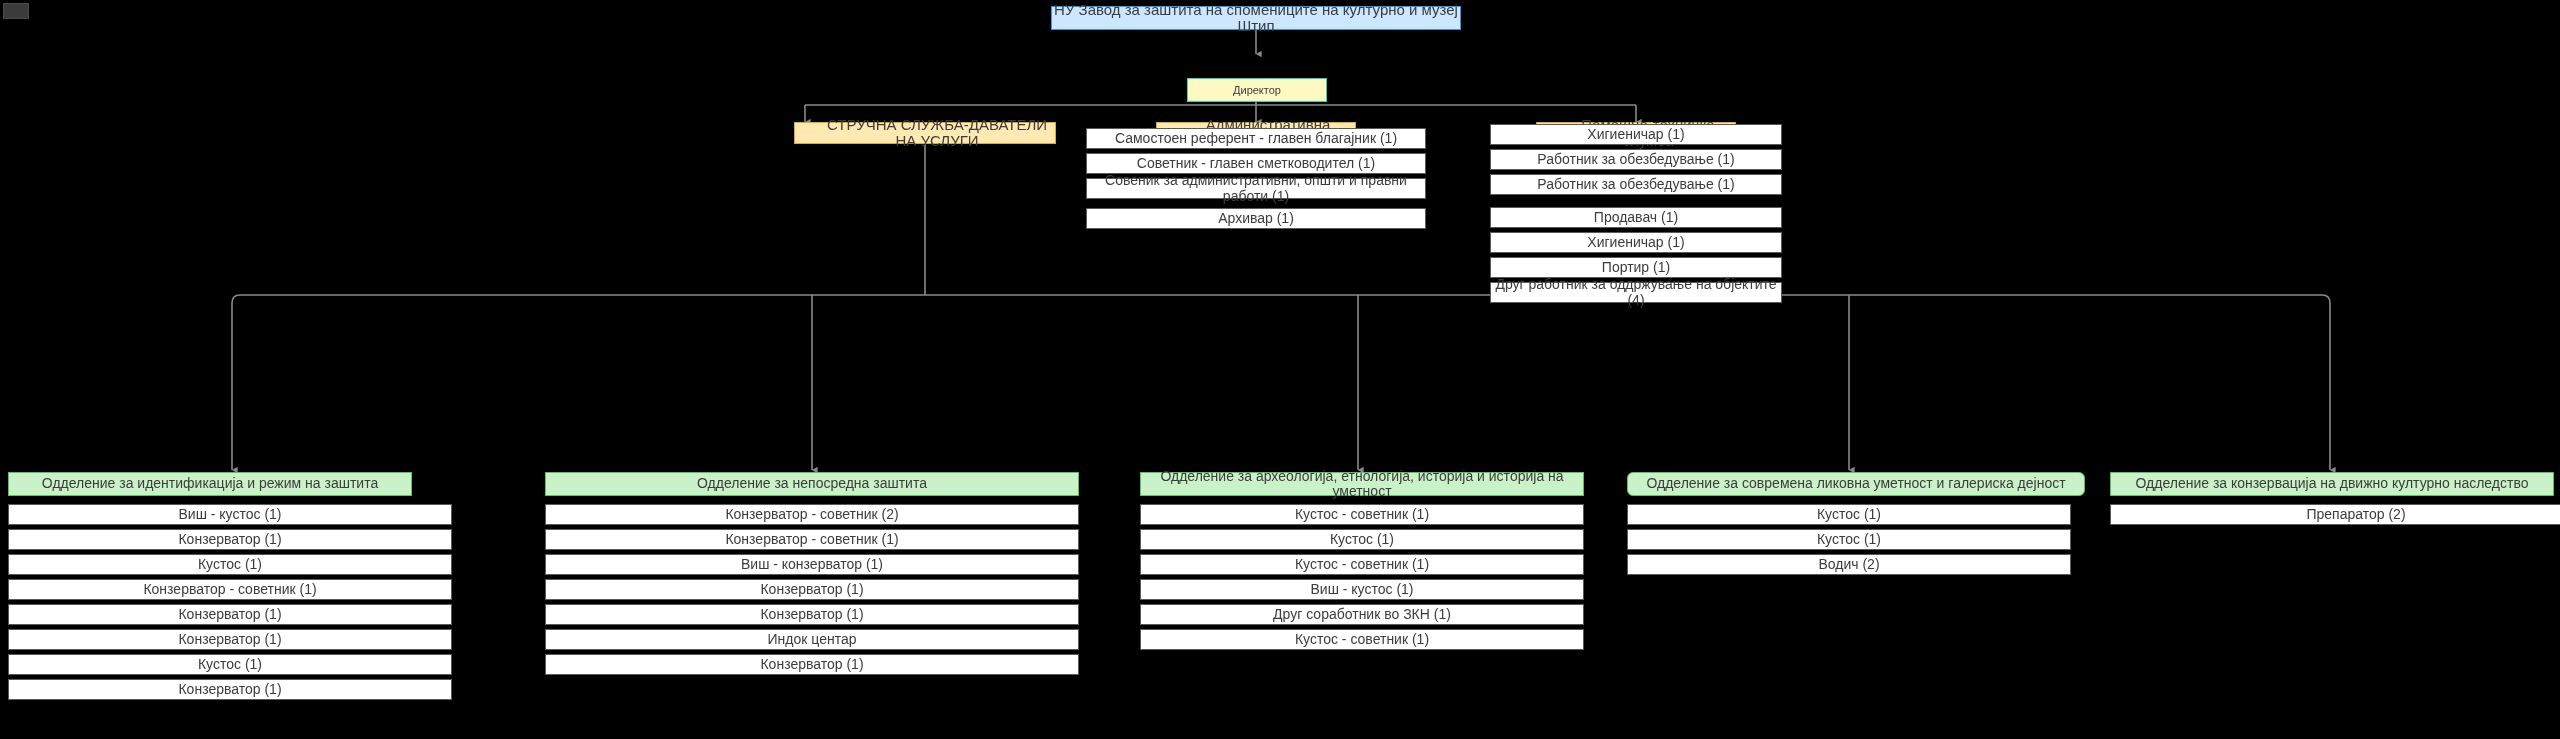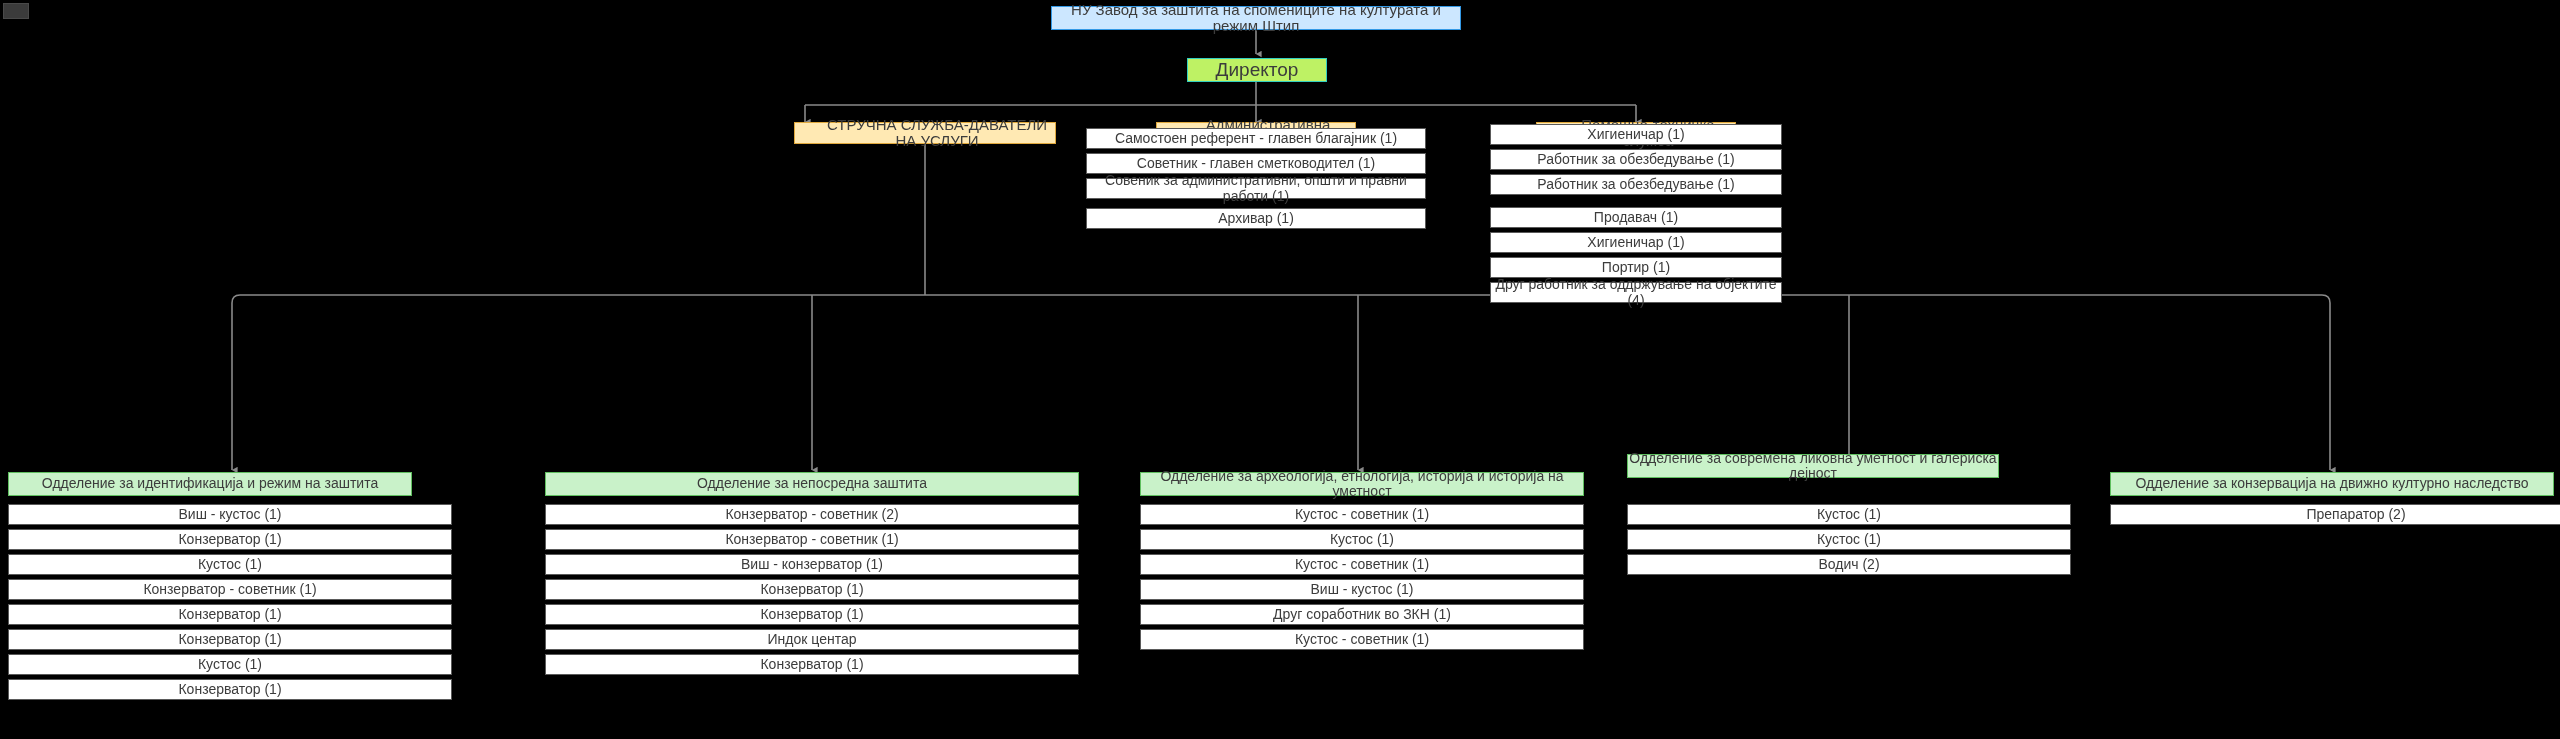--- a/index.html
+++ b/index.html
@@ -9,21 +9,21 @@
     font-family:"Liberation Sans","DejaVu Sans",sans-serif;
     position:relative; overflow:hidden;
   }
   #canvas { position:absolute; inset:0; }
   svg.wires { position:absolute; left:0; top:0; width:2560px; height:739px; pointer-events:none; }
 
   .node { position:absolute; display:flex; align-items:center; justify-content:center;
           text-align:center; color:#3c3c3c; line-height:1.1; }
 
   .n-title { background:#cce7ff; border:1.5px solid #3399e6; font-size:15px; }
-  .n-director { background:#bef264; border:1.5px solid #33cfc0; font-size:19px; }
+  .n-director { background:#fef9c3; border:1.5px solid #33cfc0; font-size:11px;margin-top:20px; }
   .n-service { background:#ffe9b3; border:1.5px solid #e0a83c; font-size:15px;padding-left:24px; }
   .n-dept { background:#c9f2c9; border:1.5px solid #5fbf5f; font-size:14px; }
   .n-role { background:#ffffff; border:1.5px solid #5a5a5a; font-size:14px; }
 
   .corner-chip { position:absolute; left:3px; top:3px; width:26px; height:16px;
                  background:#3b3b3b; border:1px solid #4a4a4a; }
 
   .col-stack { position:absolute; }
   .col-stack .n-role { position:relative; width:100%; }
 </style>
@@ -56,21 +56,21 @@
       <path d="M925,140 L925,295"></path>
 
       <path d="M232,303 Q232,295 240,295 L2322,295 Q2330,295 2330,303 L2330,470" marker-end="url(#arw)"></path>
       <path d="M232,303 L232,470" marker-end="url(#arw)"></path>
       <path d="M812,295 L812,470" marker-end="url(#arw)"></path>
       <path d="M1358,295 L1358,470" marker-end="url(#arw)"></path>
       <path d="M1849,295 L1849,470" marker-end="url(#arw)"></path>
     </g>
   </svg>
 
-  <div class="node n-title" style="left:1051px; top:6px; width:410px; height:24px;">НУ Завод за заштита на спомениците на културата и режим  Штип</div>
+  <div class="node n-title" style="left:1051px; top:6px; width:410px; height:24px;">НУ Завод за заштита на спомениците на културно и музеј  Штип</div>
 
   <div class="node n-director" style="left:1187px; top:58px; width:140px; height:24px;">Директор</div>
 
   <div class="node n-service" style="left:794px; top:122px; width:262px; height:22px;">СТРУЧНА СЛУЖБА-ДАВАТЕЛИ НА УСЛУГИ</div>
 
   <div class="node n-service" style="left:1156px; top:122px; width:200px; height:22px;">Административна служба</div>
 
   <div class="node n-service" style="left:1536px; top:122px; width:200px; height:22px;">Помошно-техничка служба</div>
 
   <div class="col-stack" style="left:1086px; top:126px; width:340px;">
@@ -116,21 +116,21 @@
   <div class="node n-dept" style="left:1140px; top:472px; width:444px; height:24px;">Одделение за археологија, етнологија, историја и историја на уметност</div>
   <div class="col-stack" style="left:1140px; top:496px; width:444px;">
     <div class="node n-role" style="height:21px; margin-top:8px;">Кустос - советник (1)</div>
     <div class="node n-role" style="height:21px; margin-top:4px;">Кустос (1)</div>
     <div class="node n-role" style="height:21px; margin-top:4px;">Кустос - советник (1)</div>
     <div class="node n-role" style="height:21px; margin-top:4px;">Виш - кустос (1)</div>
     <div class="node n-role" style="height:21px; margin-top:4px;">Друг соработник во ЗКН (1)</div>
     <div class="node n-role" style="height:21px; margin-top:4px;">Кустос - советник (1)</div>
   </div>
 
-  <div class="node n-dept" style="left:1627px; top:454px; width:372px; height:24px;">Одделение за современа ликовна уметност и галериска дејност</div>
+  <div class="node n-dept" style="left:1627px; top:472px; width:458px; height:24px;border-radius:6px;">Одделение за современа ликовна уметност и галериска дејност</div>
   <div class="col-stack" style="left:1627px; top:496px; width:444px;">
     <div class="node n-role" style="height:21px; margin-top:8px;">Кустос (1)</div>
     <div class="node n-role" style="height:21px; margin-top:4px;">Кустос (1)</div>
     <div class="node n-role" style="height:21px; margin-top:4px;">Водич (2)</div>
   </div>
 
   <div class="node n-dept" style="left:2110px; top:472px; width:444px; height:24px;">Одделение за конзервација на движно културно наследство</div>
   <div class="col-stack" style="left:2110px; top:496px; width:492px;">
     <div class="node n-role" style="height:21px; margin-top:8px;">Препаратор (2)</div>
   </div>

